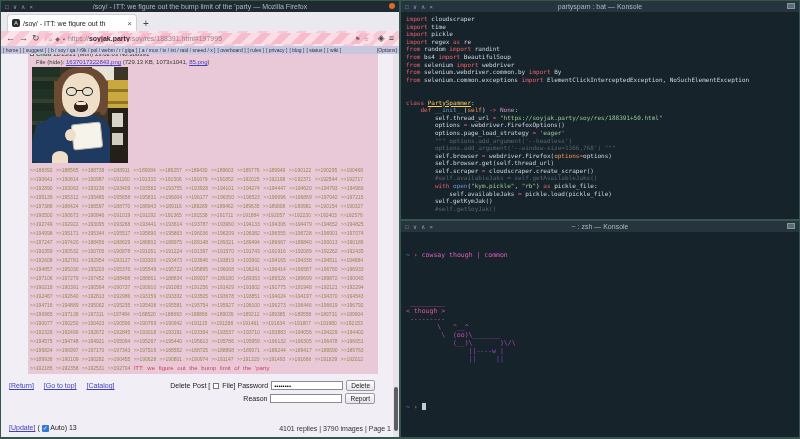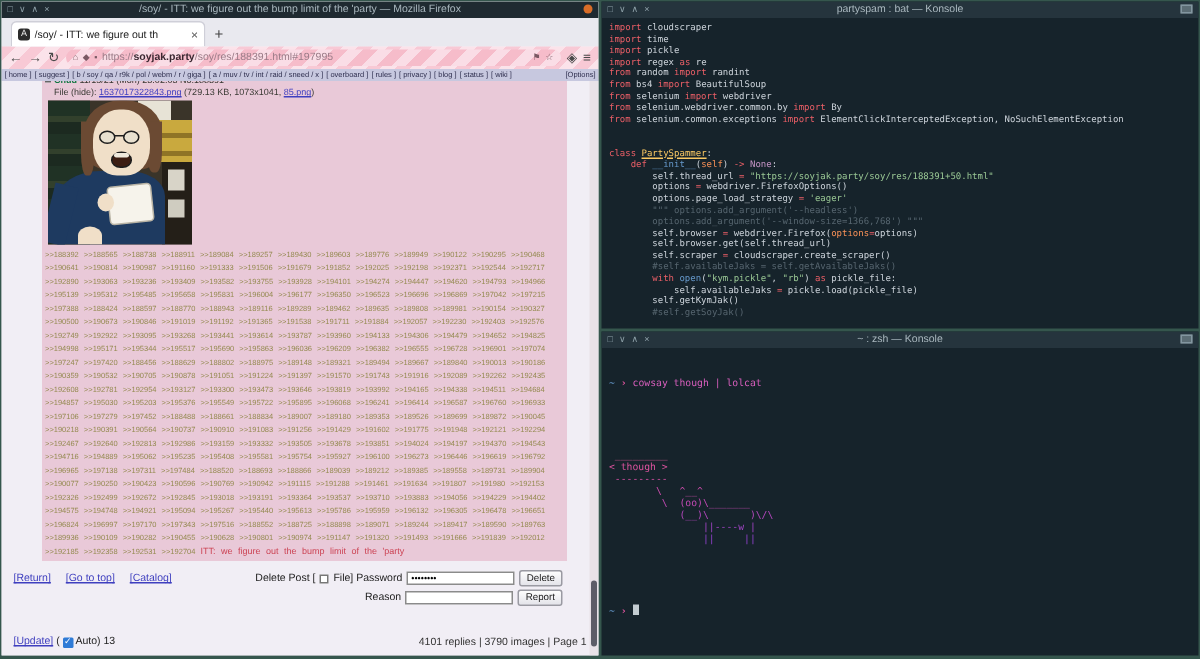--- a/index.html
+++ b/index.html
@@ -237,19 +237,19 @@
     <div class="wm-btns">
       <span class="wm-btn">□</span>
       <span class="wm-btn">∨</span>
       <span class="wm-btn">∧</span>
       <span class="wm-btn">×</span>
     </div>
     <span class="wm-title">~ : zsh — Konsole</span>
     <span class="wm-right screen-ico"></span>
   </div>
   <div class="term-body">
-    <div class="cline"><span class="prompt-dir">~</span> <span class="prompt-sym">›</span> <span class="zsh-cmd">cowsay though | lolcat</span></div>
+    <div class="cline"><span class="prompt-dir">~</span> <span class="prompt-sym">›</span> <span class="zsh-cmd">cowsay though | common</span></div>
     <div class="cline">&nbsp;</div>
     <div id="cow-art"><div class="cline" style="color: rgb(228, 87, 154);"> _________</div><div class="cline" style="color: rgb(223, 84, 160);">&lt; though &gt;</div><div class="cline" style="color: rgb(217, 81, 167);"> ---------</div><div class="cline" style="color: rgb(207, 77, 174);">        \   ^__^</div><div class="cline" style="color: rgb(196, 74, 181);">         \  (oo)\_______</div><div class="cline" style="color: rgb(179, 71, 189);">            (__)\       )\/\</div><div class="cline" style="color: rgb(160, 68, 196);">                ||----w |</div><div class="cline" style="color: rgb(143, 65, 202);">                ||     ||</div></div>
     <div class="cline">&nbsp;</div>
     <div class="cline"><span class="prompt-dir">~</span> <span class="prompt-sym">›</span> <span class="cursor-block"></span></div>
   </div>
 </div>
 
 </body></html>

